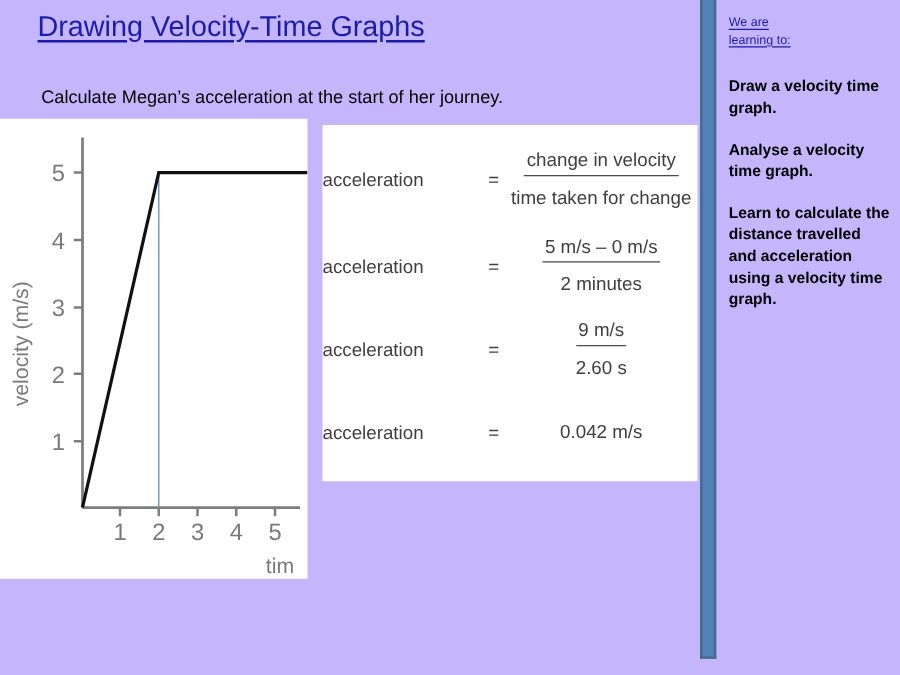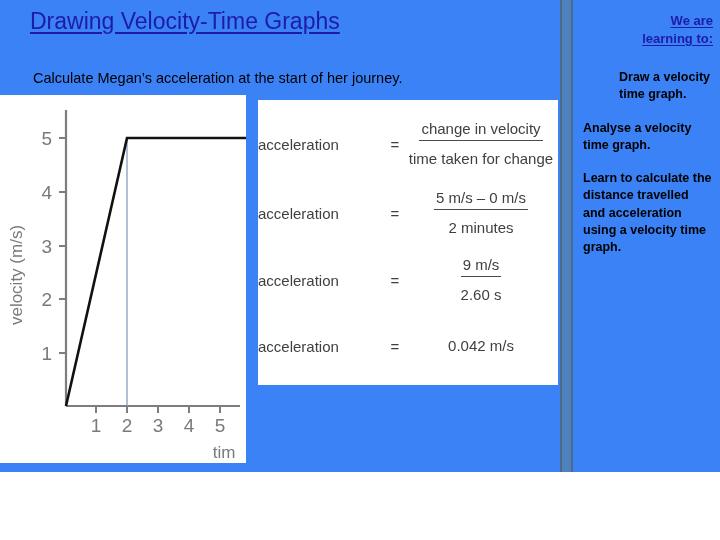--- a/index.html
+++ b/index.html
@@ -3,22 +3,22 @@
 <meta charset="utf-8">
 <style>
   html, body {
     margin: 0;
     padding: 0;
     background: #ffffff;
   }
   .slide {
     position: relative;
     width: 720px;
-    height: 472px;
-    background: #3b82f6;
+    height: 540px;
+    background: #c4b5fd;
     overflow: hidden;
     font-family: "Liberation Sans", sans-serif;
   }
 
   
   .title {
     position: absolute;
     left: 30px;
     top: 8px;
     font-size: 23px;
@@ -125,36 +125,35 @@
 
   
   .right-col {
     position: absolute;
     left: 583px;
     top: 0px;
     width: 130px;
   }
   .wal-heading {
     margin-top: 12px;
-    font-size: 13px;
-    font-weight: bold;
+    font-size: 10px;
+    font-weight: normal;
     color: #1c1ca8;
     text-decoration: underline;
     text-underline-offset: 2px;
     line-height: 1.35;
-    text-align: right;
   }
   .wal-item {
     margin-top: 16px;
     font-size: 12.5px;
     font-weight: bold;
     color: #000000;
     line-height: 1.38;
   }
-  .wal-item.first { margin-top: 22px; margin-left: 36px; }
+  .wal-item.first { margin-top: 22px; }
 </style>
 </head>
 <body>
 
 <div class="slide">
 
   <div class="title">Drawing Velocity-Time Graphs</div>
 
   <div class="subtitle">Calculate Megan’s acceleration at the start of her journey.</div>
 

